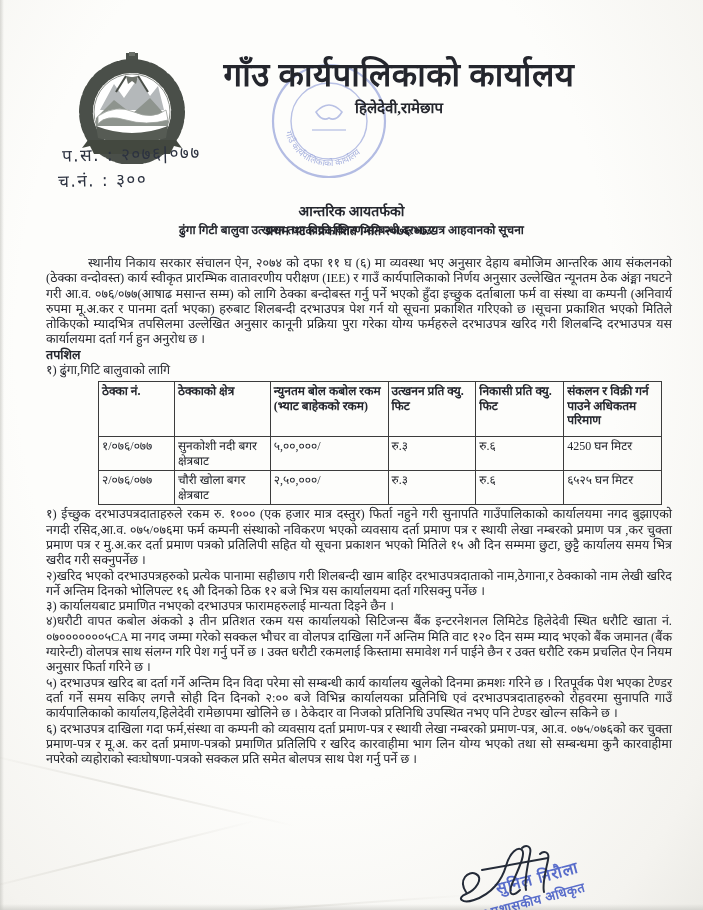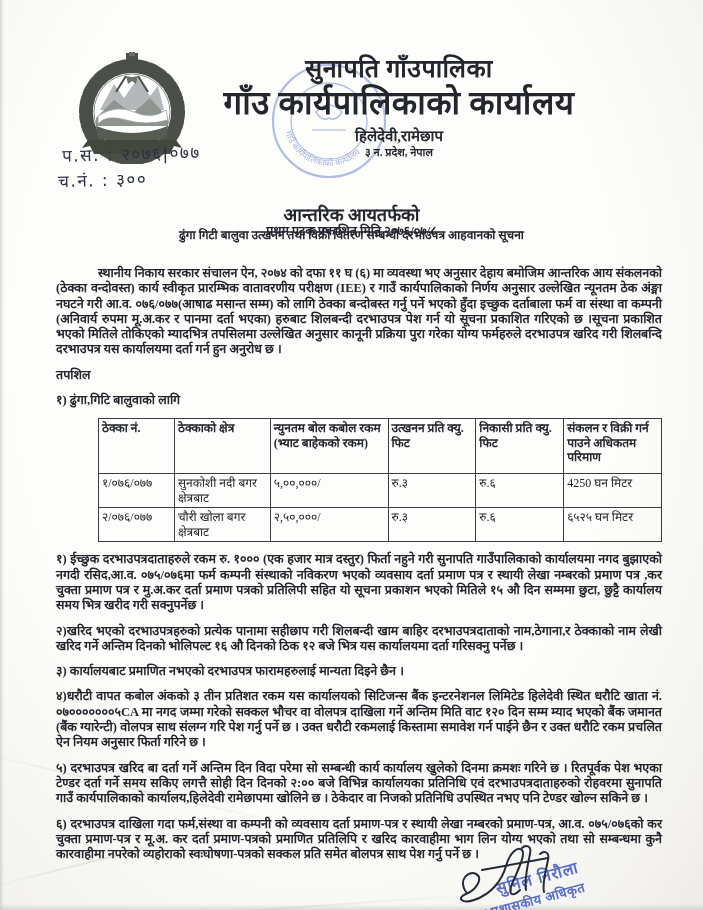--- a/index.html
+++ b/index.html
@@ -31,27 +31,27 @@
   .addr2{font-size:11px;font-weight:700;margin-top:1px;}
   .hand{position:absolute;color:#2c3240;font-size:17px;letter-spacing:1.5px;
     font-family:"DejaVu Sans","Liberation Sans",sans-serif;transform:rotate(-1.5deg);}
   .hand.ref{left:62px;top:142px;}
   .hand.chalani{left:58px;top:168px;}
   .published{position:absolute;left:0;right:0;top:178px;text-align:center;
     font-size:12.5px;font-weight:600;margin-top:44px;}
 
   
   .title-block{position:absolute;left:0;right:0;top:203px;text-align:center;line-height:1.35;}
-  .title1{font-size:18px;font-weight:600;}
+  .title1{font-size:14px;font-weight:600;}
   .title2{font-size:12px;font-weight:700;}
 
   
   .content{position:absolute;left:46px;width:626px;top:256px;
     font-size:12.5px;line-height:15.3px;text-align:justify;}
-  .content p{margin:10px;font-weight:bold;}
+  .content p{margin:0;}
   .intro{text-indent:42px;}
   .tapasil-h{font-weight:700;margin-top:2px;}
   .tapasil-i{margin-top:1px;}
   table.tender{border-collapse:collapse;margin:3px 0 2px 52px;width:564px;
     font-size:12px;line-height:14.5px;}
   table.tender th,table.tender td{border:1.4px solid #3c3c3c;vertical-align:top;
     text-align:left;padding:2px 3px;font-weight:400;}
   table.tender th{font-weight:700;height:50px;}
   table.tender td{height:24px;}
   col.c0{width:76px}col.c1{width:96px}col.c2{width:118px}
@@ -102,24 +102,22 @@
     <path id="sealArc" d="M 61,108 A 47,47 0 0 1 61,14" fill="none"></path>
     <path id="sealArc2" d="M 16,61 A 45,45 0 0 0 106,61" fill="none"></path>
     <text font-size="9" fill="#4a60c0" opacity=".85" font-family="Liberation Sans, sans-serif">
       <textPath href="#sealArc2" startOffset="8%">गाउँ कार्यपालिकाको कार्यालय</textPath>
     </text>
     <path d="M48,52 q13,-14 26,0 q-6,10 -13,6 q-7,4 -13,-6 Z" fill="none" stroke="#4a60c0" stroke-width="1.6" opacity=".7"></path>
     <line x1="44" y1="70" x2="78" y2="70" stroke="#4a60c0" stroke-width="1.4" opacity=".6"></line>
   </svg>
 
   <div class="head-text">
-    <div class="muni">सुनापति गाँउपालिका</div>
     <div class="office">गाँउ कार्यपालिकाको कार्यालय</div>
     <div class="addr1">हिलेदेवी,रामेछाप</div>
-    <div class="addr2">३ न. प्रदेश, नेपाल</div>
   </div>
 
   <div class="hand ref">प.स. : २०७६|०७७</div>
   <div class="hand chalani">च.नं. : ३००</div>
 
   <div class="published">प्रथम पटक प्रकाशित मिति २०७६/०७/८</div>
 
   <div class="title-block">
     <div class="title1">आन्तरिक आयतर्फको</div>
     <div class="title2">ढुंगा गिटी बालुवा उत्खनन तथा विक्री वितरण सम्बन्धी दरभाउपत्र आहवानको सूचना</div>

